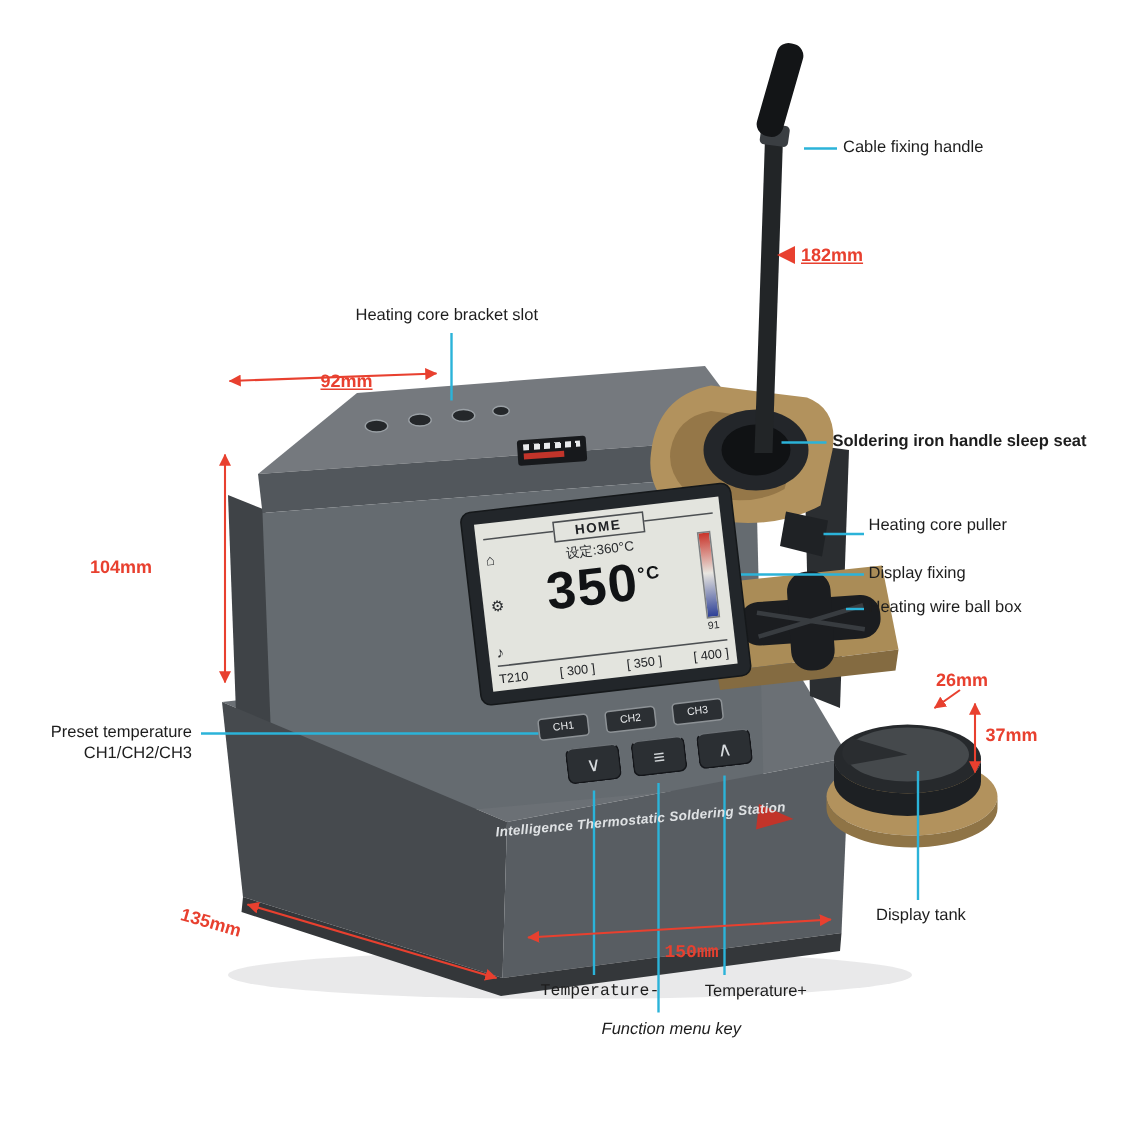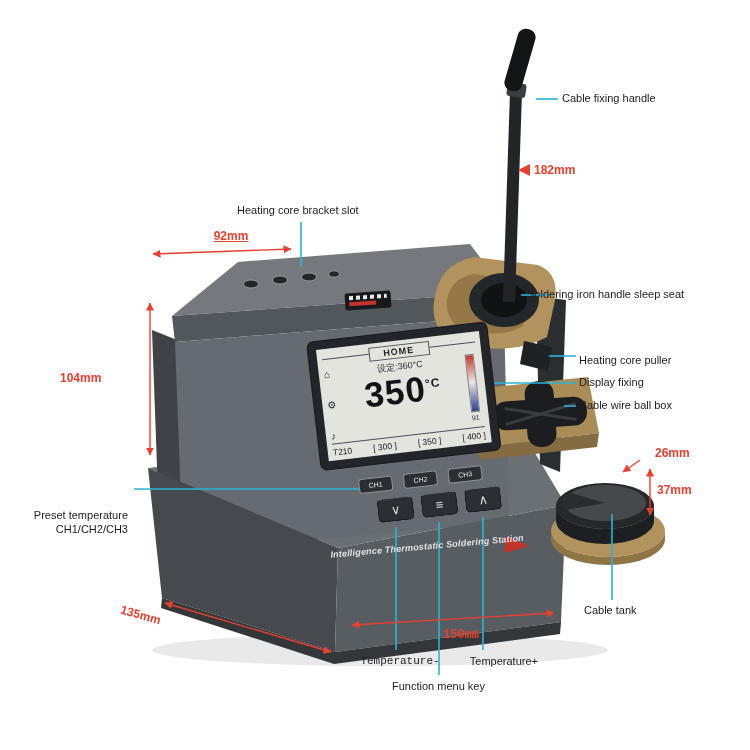--- a/index.html
+++ b/index.html
@@ -13,36 +13,36 @@
   .scene { position:absolute; inset:0; }
   .art { position:absolute; left:0; top:0; width:750px; height:750px; }
 
   
   .co { position:absolute; font-size:11px; color:#1d1d1d; white-space:nowrap; }
   .co.block { white-space:normal; }
   .dim { position:absolute; font-size:12px; font-weight:700; color:#e8402f; white-space:nowrap; }
 
   .co-cable   { left:562px; top:92px; }
   .co-storage { left:237px; top:204px; }
-  .co-sleep   { left:527px; top:288px; }
-  .co-puller  { left:579px; top:354px; }
+  .co-sleep   { left:555px; top:288px;font-weight:bold; }
+  .co-puller  { left:579px; top:344px; }
   .co-display { left:579px; top:376px; }
   .co-copper  { left:579px; top:399px; }
-  .co-preset  { left:14px;  top:481px; width:114px; text-align:right; line-height:14px;margin-top:27px; }
+  .co-preset  { left:14px;  top:481px; width:114px; text-align:right; line-height:14px; }
   .co-sponge  { left:584px; top:604px; }
   .co-tminus  { left:355px; top:655px; width:90px;  text-align:center;font-family:Liberation Mono, monospace; }
-  .co-menu    { left:392px; top:680px; width:102px; text-align:left; }
+  .co-menu    { left:392px; top:680px; width:102px; text-align:right;font-style:italic; }
   .co-tplus   { left:446px; top:655px; width:92px;  text-align:right; }
 
-  .dim-92  { left:203px; top:229px; width:56px; text-align:center;text-decoration:underline; }
+  .dim-92  { left:203px; top:247px; width:56px; text-align:center;text-decoration:underline; }
   .dim-104 { left:60px;  top:371px; width:52px; text-align:left; }
   .dim-135 { left:120px; top:608px; transform:rotate(16deg); }
   .dim-150 { left:443px; top:628px; width:56px; text-align:left;font-family:Liberation Mono, monospace; }
-  .dim-182 { left:534px; top:163px; }
-  .dim-26  { left:624px; top:446px;margin-left:31px; }
+  .dim-182 { left:534px; top:163px;text-decoration:underline; }
+  .dim-26  { left:624px; top:446px; }
   .dim-37  { left:657px; top:483px; }
 
   
   .screen-bezel {
     position:absolute; left:306px; top:342px; width:182px; height:130px;
     transform:rotate(-6.6deg); transform-origin:0 0;
     background:#22262a; border:1px solid #15181a; border-radius:7px;
     padding:8px;
   }
   .screen-inner {
@@ -258,26 +258,26 @@
     <div class="brand-top"></div>
     <div class="brand-red"></div>
   </div>
   <div class="slogan">Intelligence Thermostatic Soldering Station</div>
 
   <div class="co co-cable">Cable fixing handle</div>
   <div class="co co-storage">Heating core bracket slot</div>
   <div class="co co-sleep">Soldering iron handle sleep seat</div>
   <div class="co co-puller">Heating core puller</div>
   <div class="co co-display">Display fixing</div>
-  <div class="co co-copper">Cable wire ball box</div>
+  <div class="co co-copper">Heating wire ball box</div>
   <div class="co co-preset block">
     <div>Preset temperature</div>
     <div>CH1/CH2/CH3</div>
   </div>
-  <div class="co co-sponge">Cable tank</div>
+  <div class="co co-sponge">Display tank</div>
   <div class="co co-tminus">Temperature-</div>
   <div class="co co-menu">Function menu key</div>
   <div class="co co-tplus">Temperature+</div>
 
   <div class="dim dim-92">92mm</div>
   <div class="dim dim-104">104mm</div>
   <div class="dim dim-135">135mm</div>
   <div class="dim dim-150">150mm</div>
   <div class="dim dim-182">182mm</div>
   <div class="dim dim-26">26mm</div>

